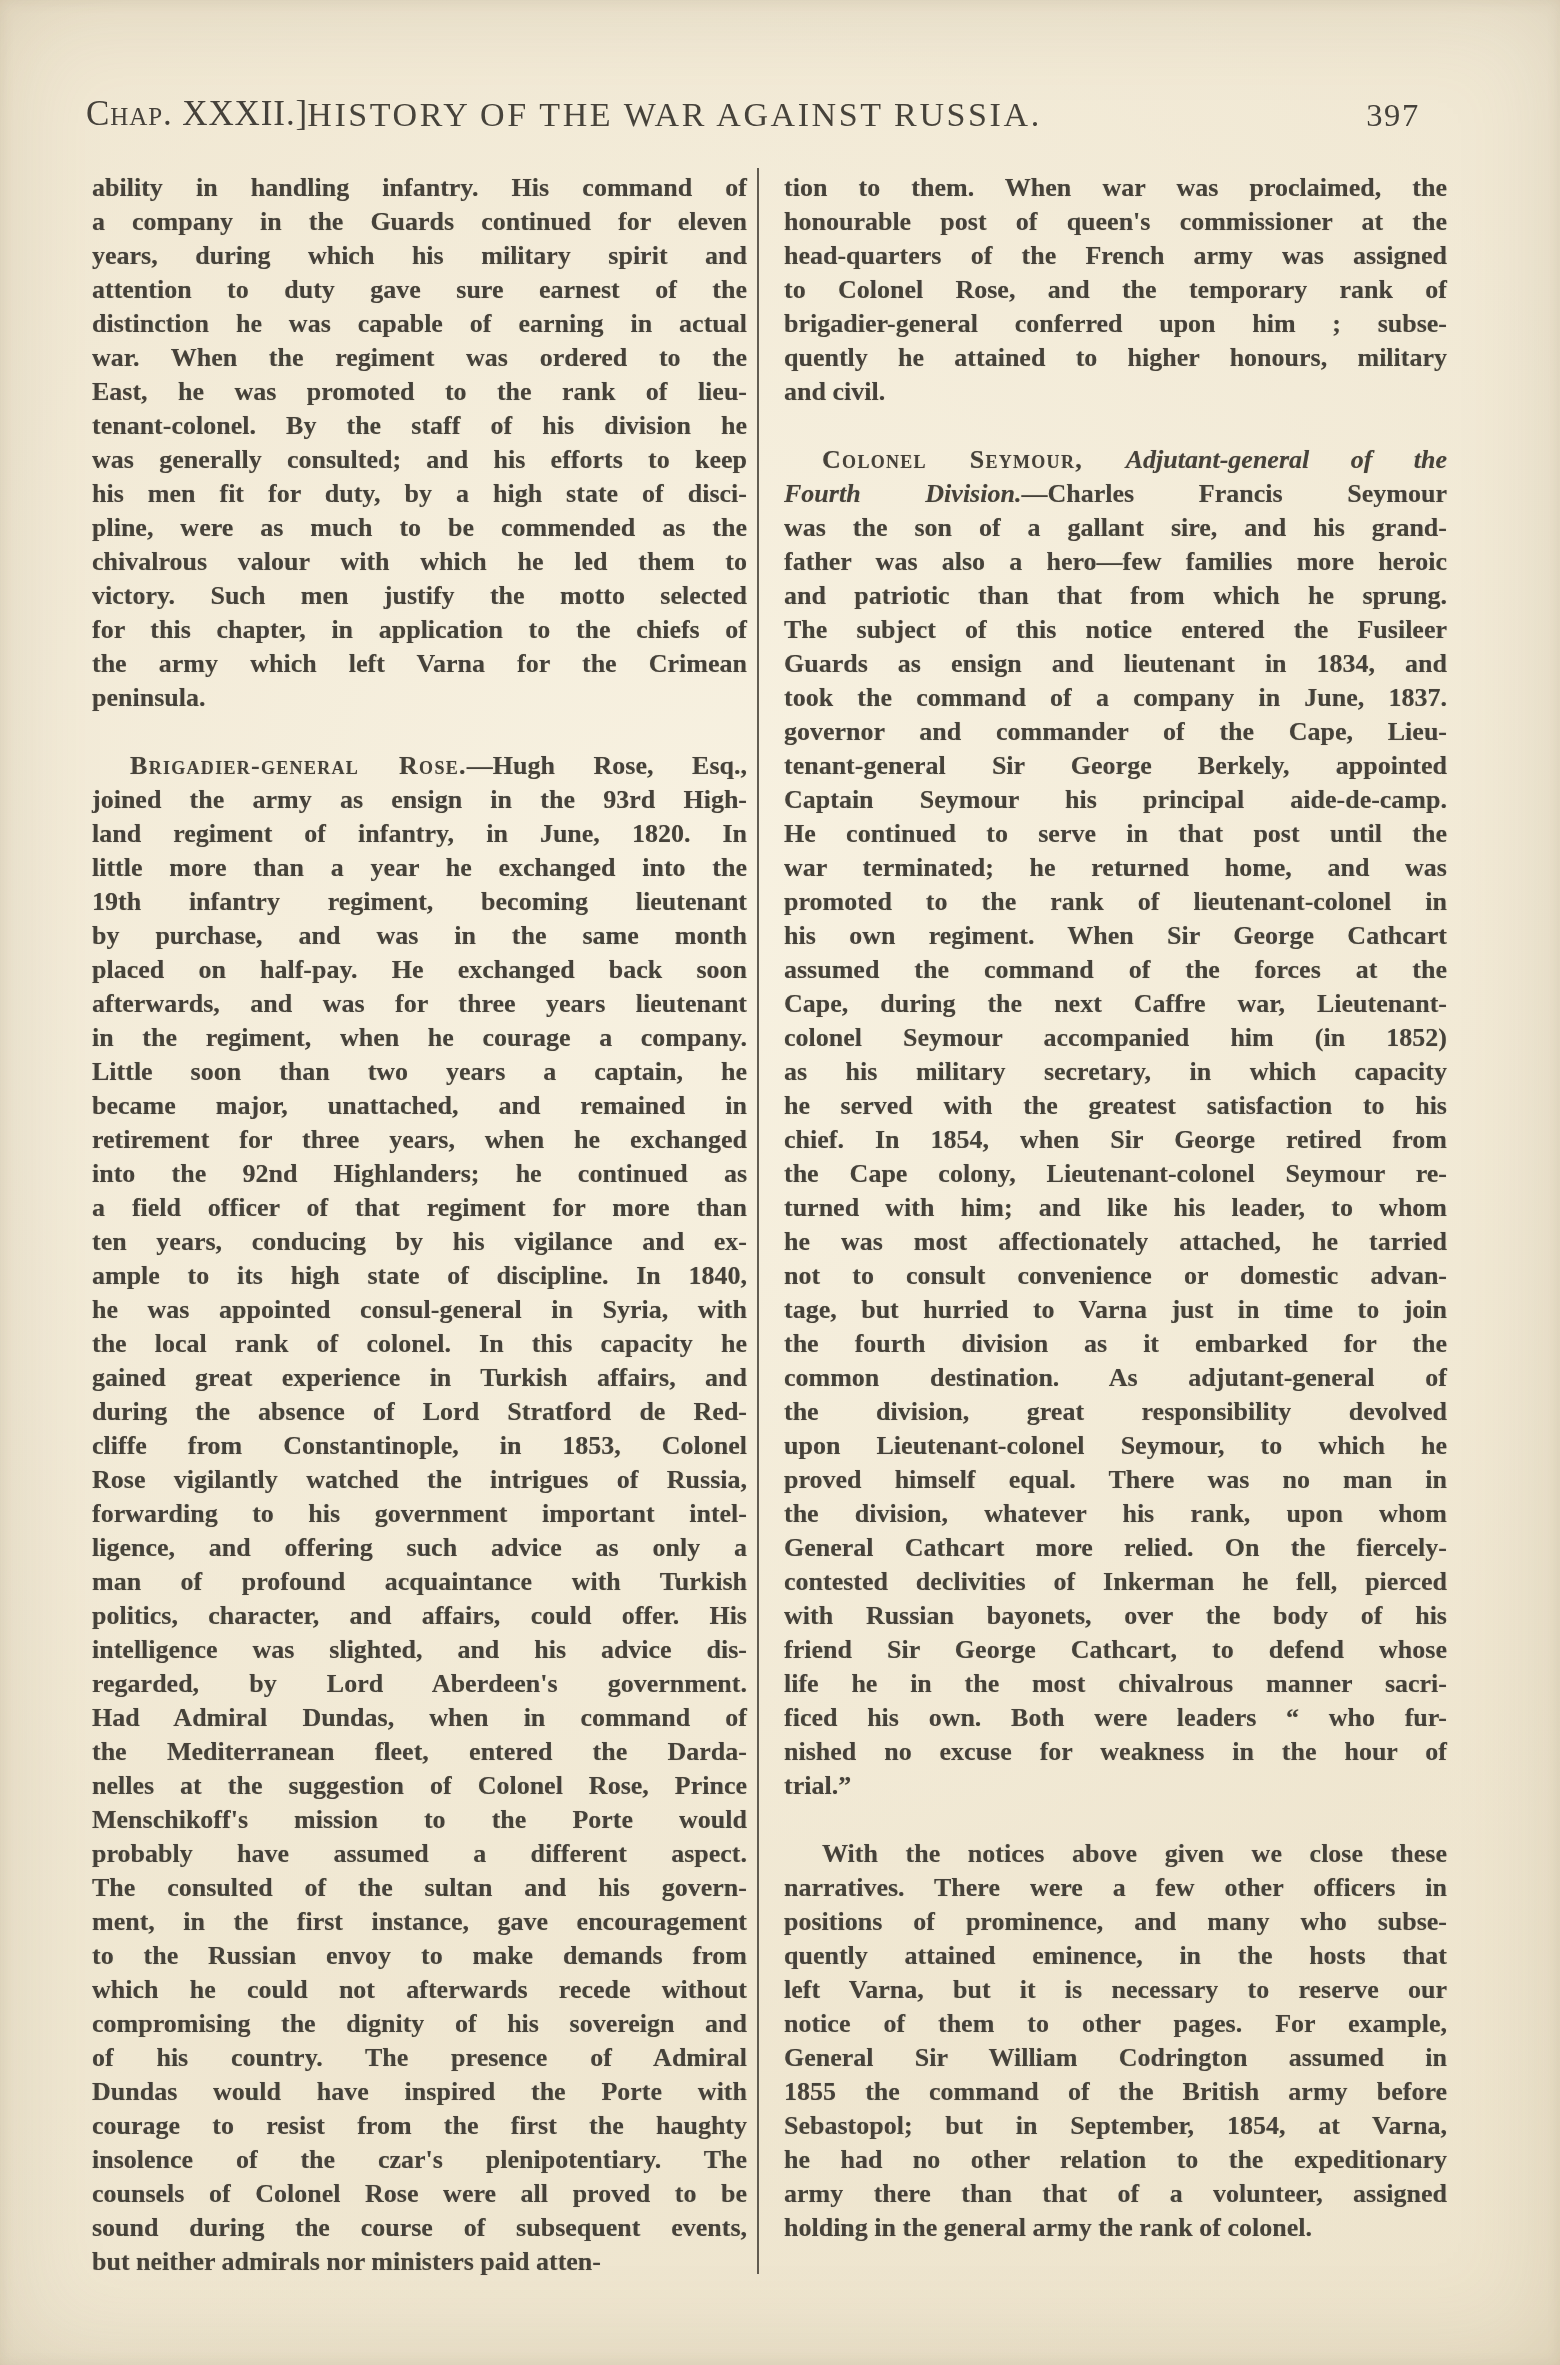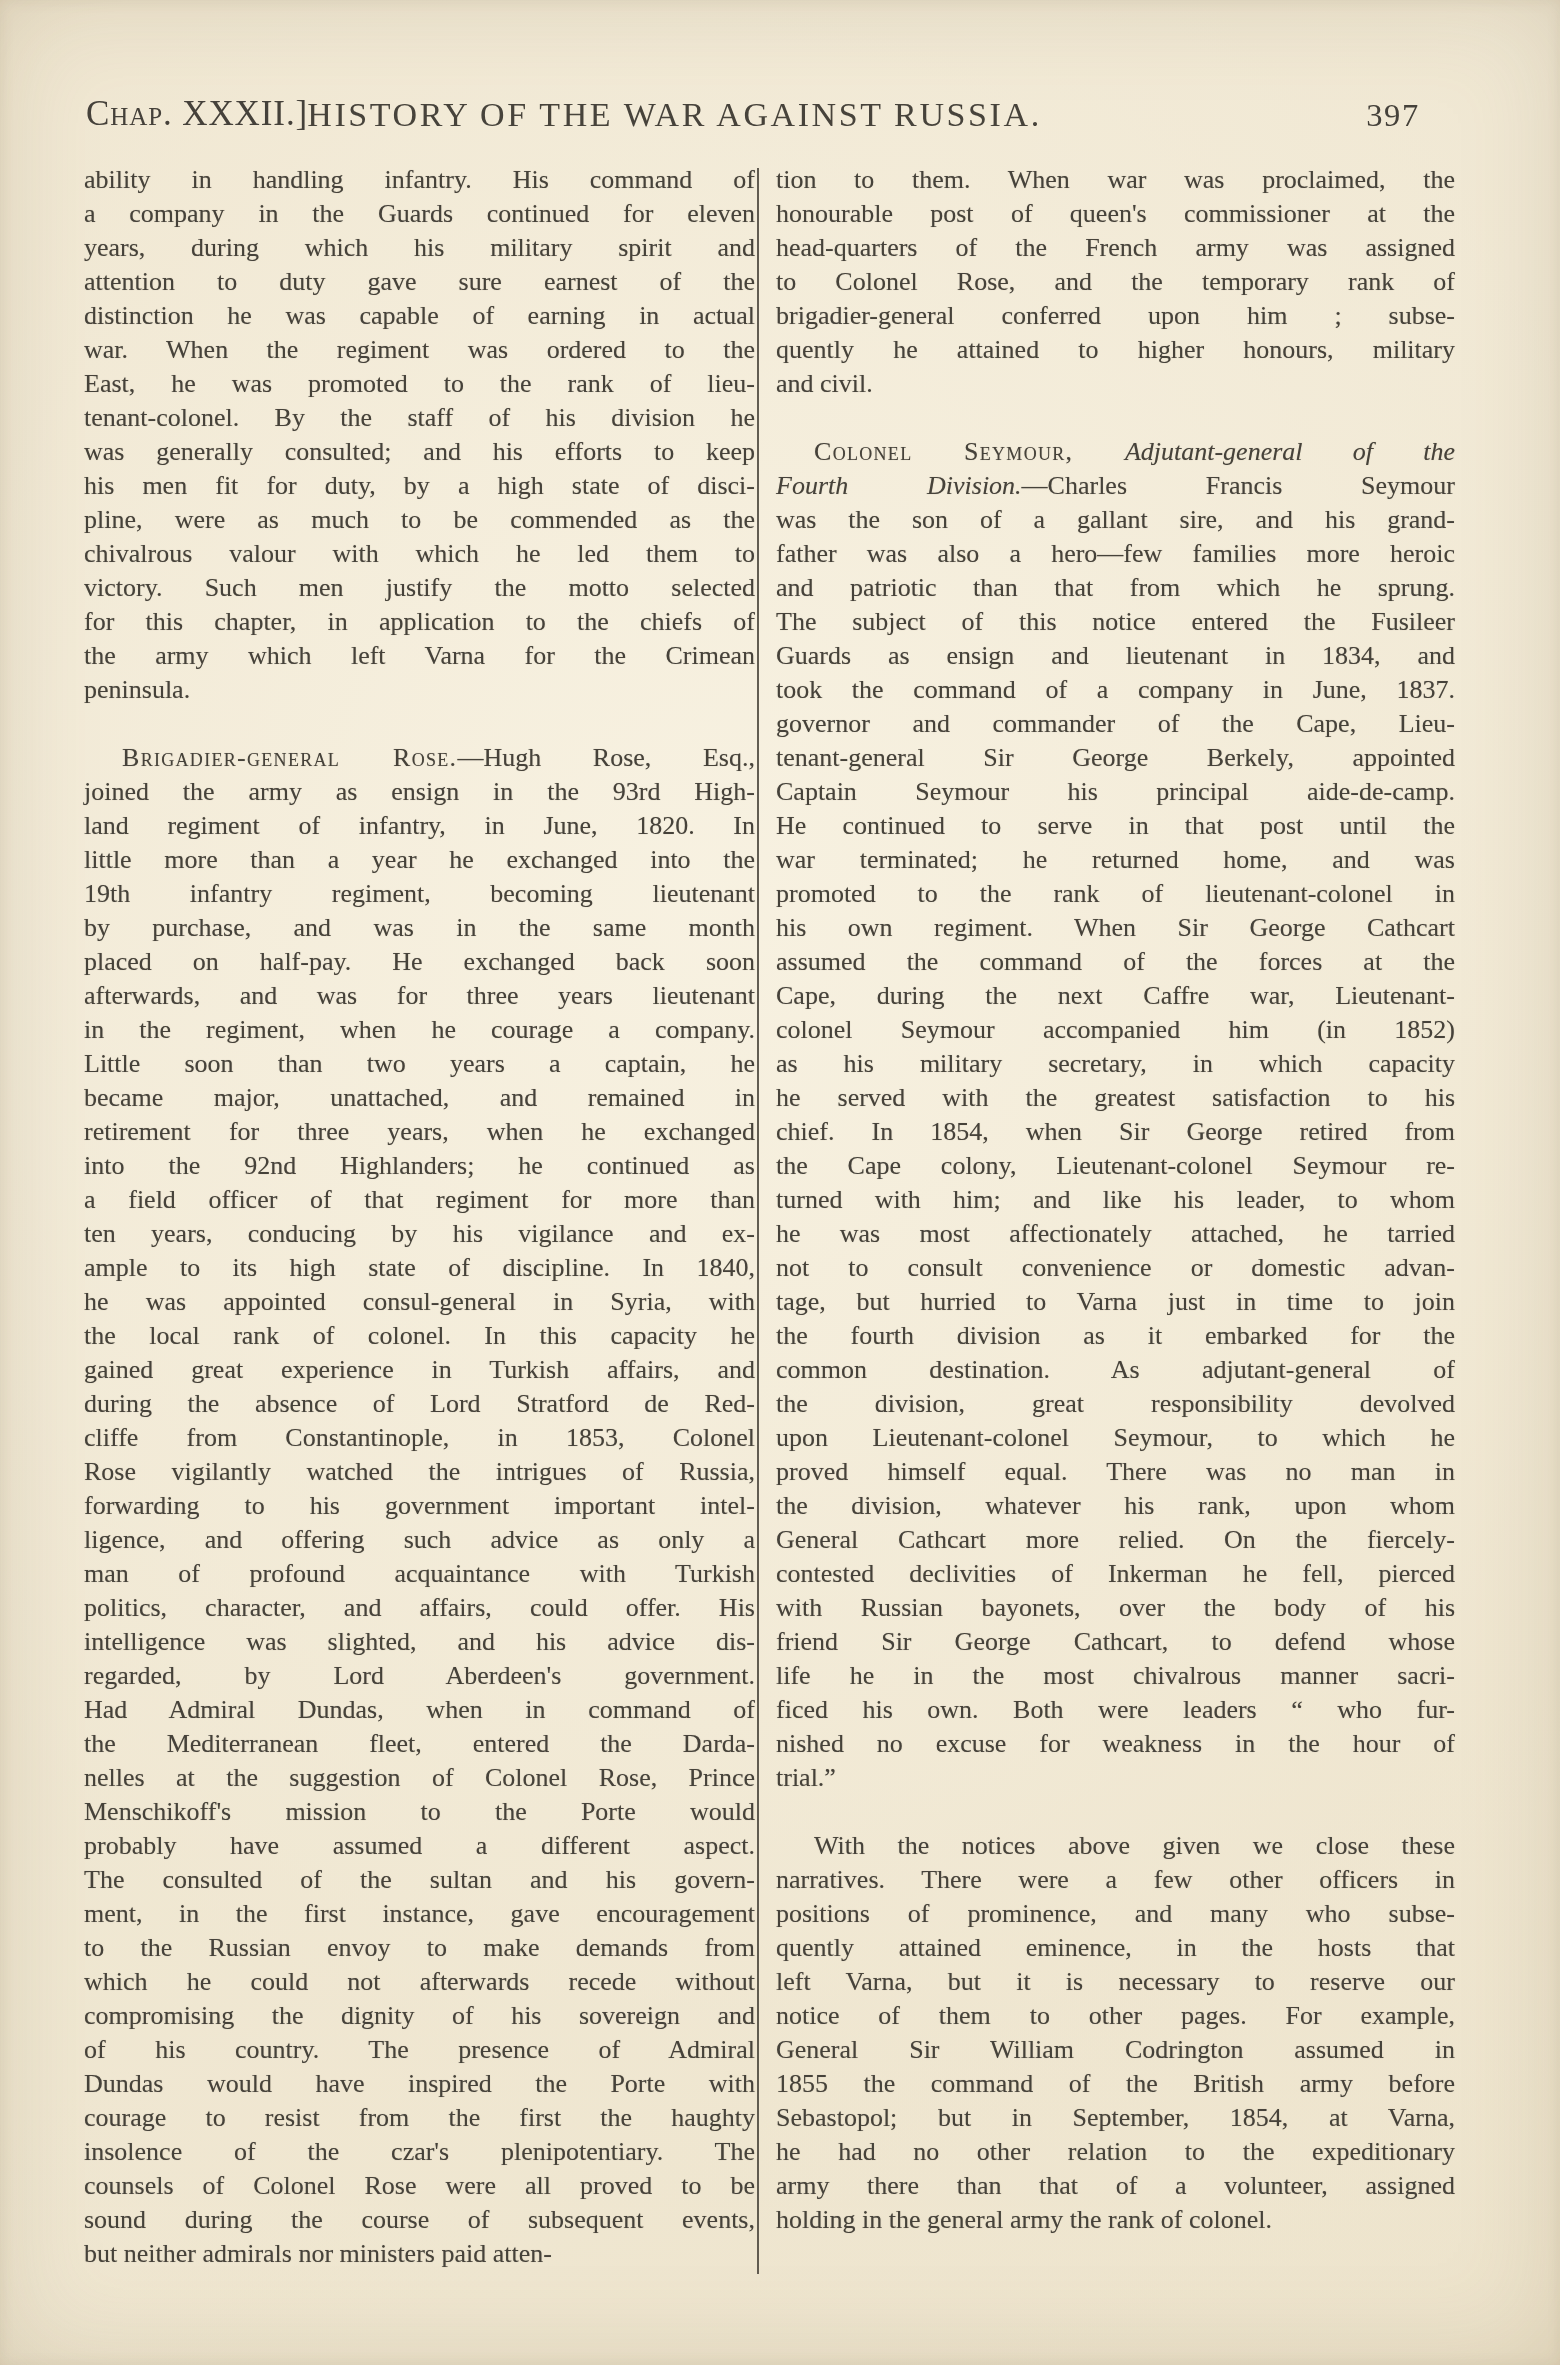--- a/index.html
+++ b/index.html
@@ -34,21 +34,21 @@
     position:absolute;left:757px;top:168px;width:1.7px;height:2106px;
     background:rgba(72,67,57,0.85);
   }
   .col{
     position:absolute;top:163px;
     font-size:26px;line-height:34px;
     text-shadow:0 0 0.9px rgba(70,64,52,0.35);
   }
   .col-left{left:84px;width:671px;}
   .col-right{left:776px;width:679px;}
-  .para{margin:0;}
+  .para{margin:8px;font-weight:bold;}
   .para + .para{margin-top:34px;}
   .tline{
     text-align:justify;
     -moz-text-align-last:justify;
     text-align-last:justify;
     text-justify:inter-word;
     min-height:34px;
   }
   .tline.final{
     -moz-text-align-last:left;

